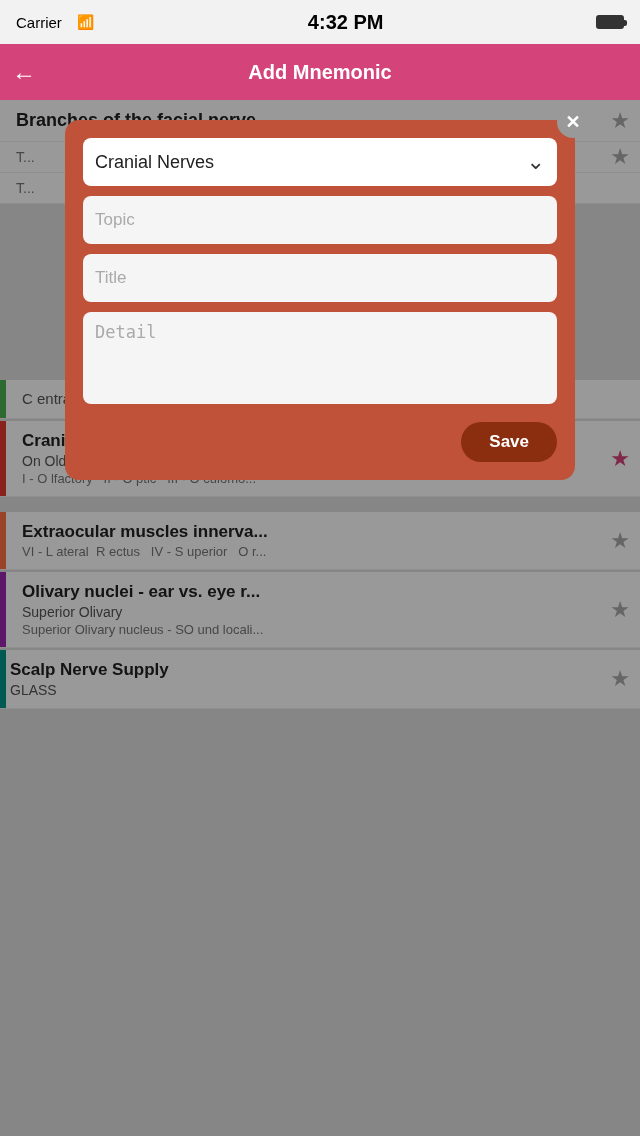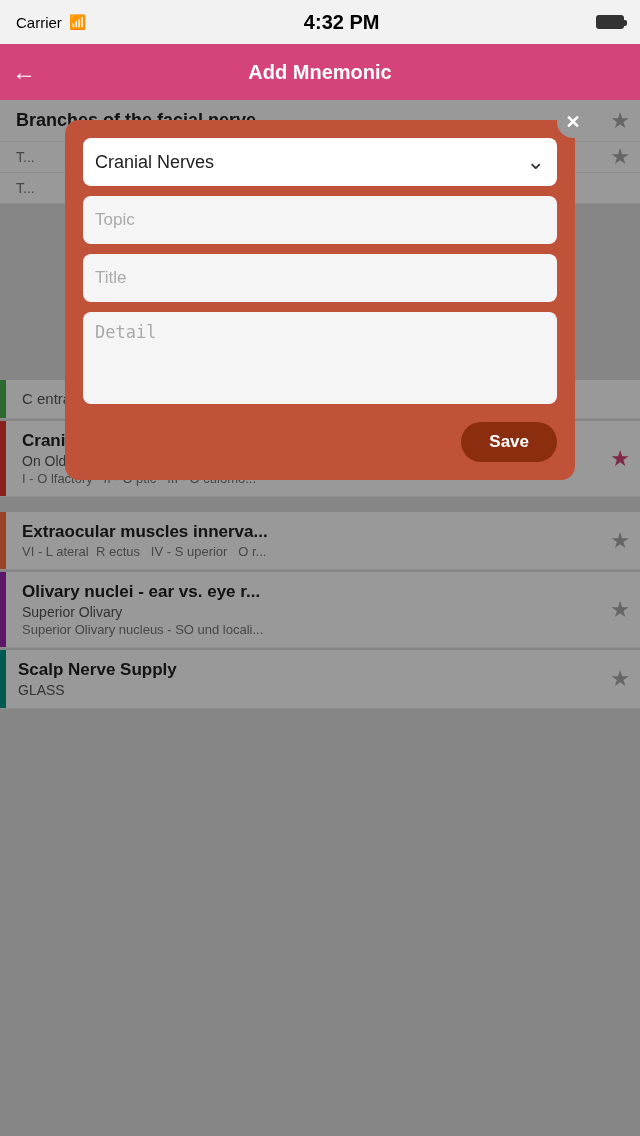--- a/index.html
+++ b/index.html
@@ -17,21 +17,21 @@
     .status-bar {
       height: 44px;
       background: #f2f2f2;
       display: flex;
       align-items: center;
       justify-content: space-between;
       padding: 0 16px;
       font-size: 15px;
       font-weight: 500;
     }
-    .status-bar-left { display: flex; align-items: center; gap: 8px; }
+    .status-bar-left { display: flex; align-items: center; gap: 16px; }
     .status-bar-center { font-weight: 700; font-size: 20px; text-align: center; }
     .status-bar-right { display: flex; align-items: center; gap: 4px; }
     .battery-icon {
       width: 28px; height: 14px;
       border: 2px solid #333;
       border-radius: 3px;
       position: relative;
       background: #333;
     }
     .battery-icon::after {
@@ -318,21 +318,21 @@
     </div>
 
     <div class="list-item" style="padding-left:22px; position:relative; background:white; margin-bottom:2px;">
       <div class="section-left-bar bar-purple"></div>
       <div class="list-item-title">Olivary nuclei - ear vs. eye r...</div>
       <div class="list-item-subtitle">Superior Olivary</div>
       <div class="list-item-detail">Superior Olivary nucleus - SO und locali...</div>
       <span class="star-icon">★</span>
     </div>
 
-    <div class="list-item" style="padding-left:18px; position:relative; background:white; margin-bottom:2px;">
+    <div class="list-item" style="padding-left:10px; position:relative; background:white; margin-bottom:2px;">
       <div class="section-left-bar bar-teal"></div>
       <div class="list-item-title">Scalp Nerve Supply</div>
       <div class="list-item-subtitle">GLASS</div>
       <span class="star-icon">★</span>
     </div>
 
   </div>
 
 </div>
 

